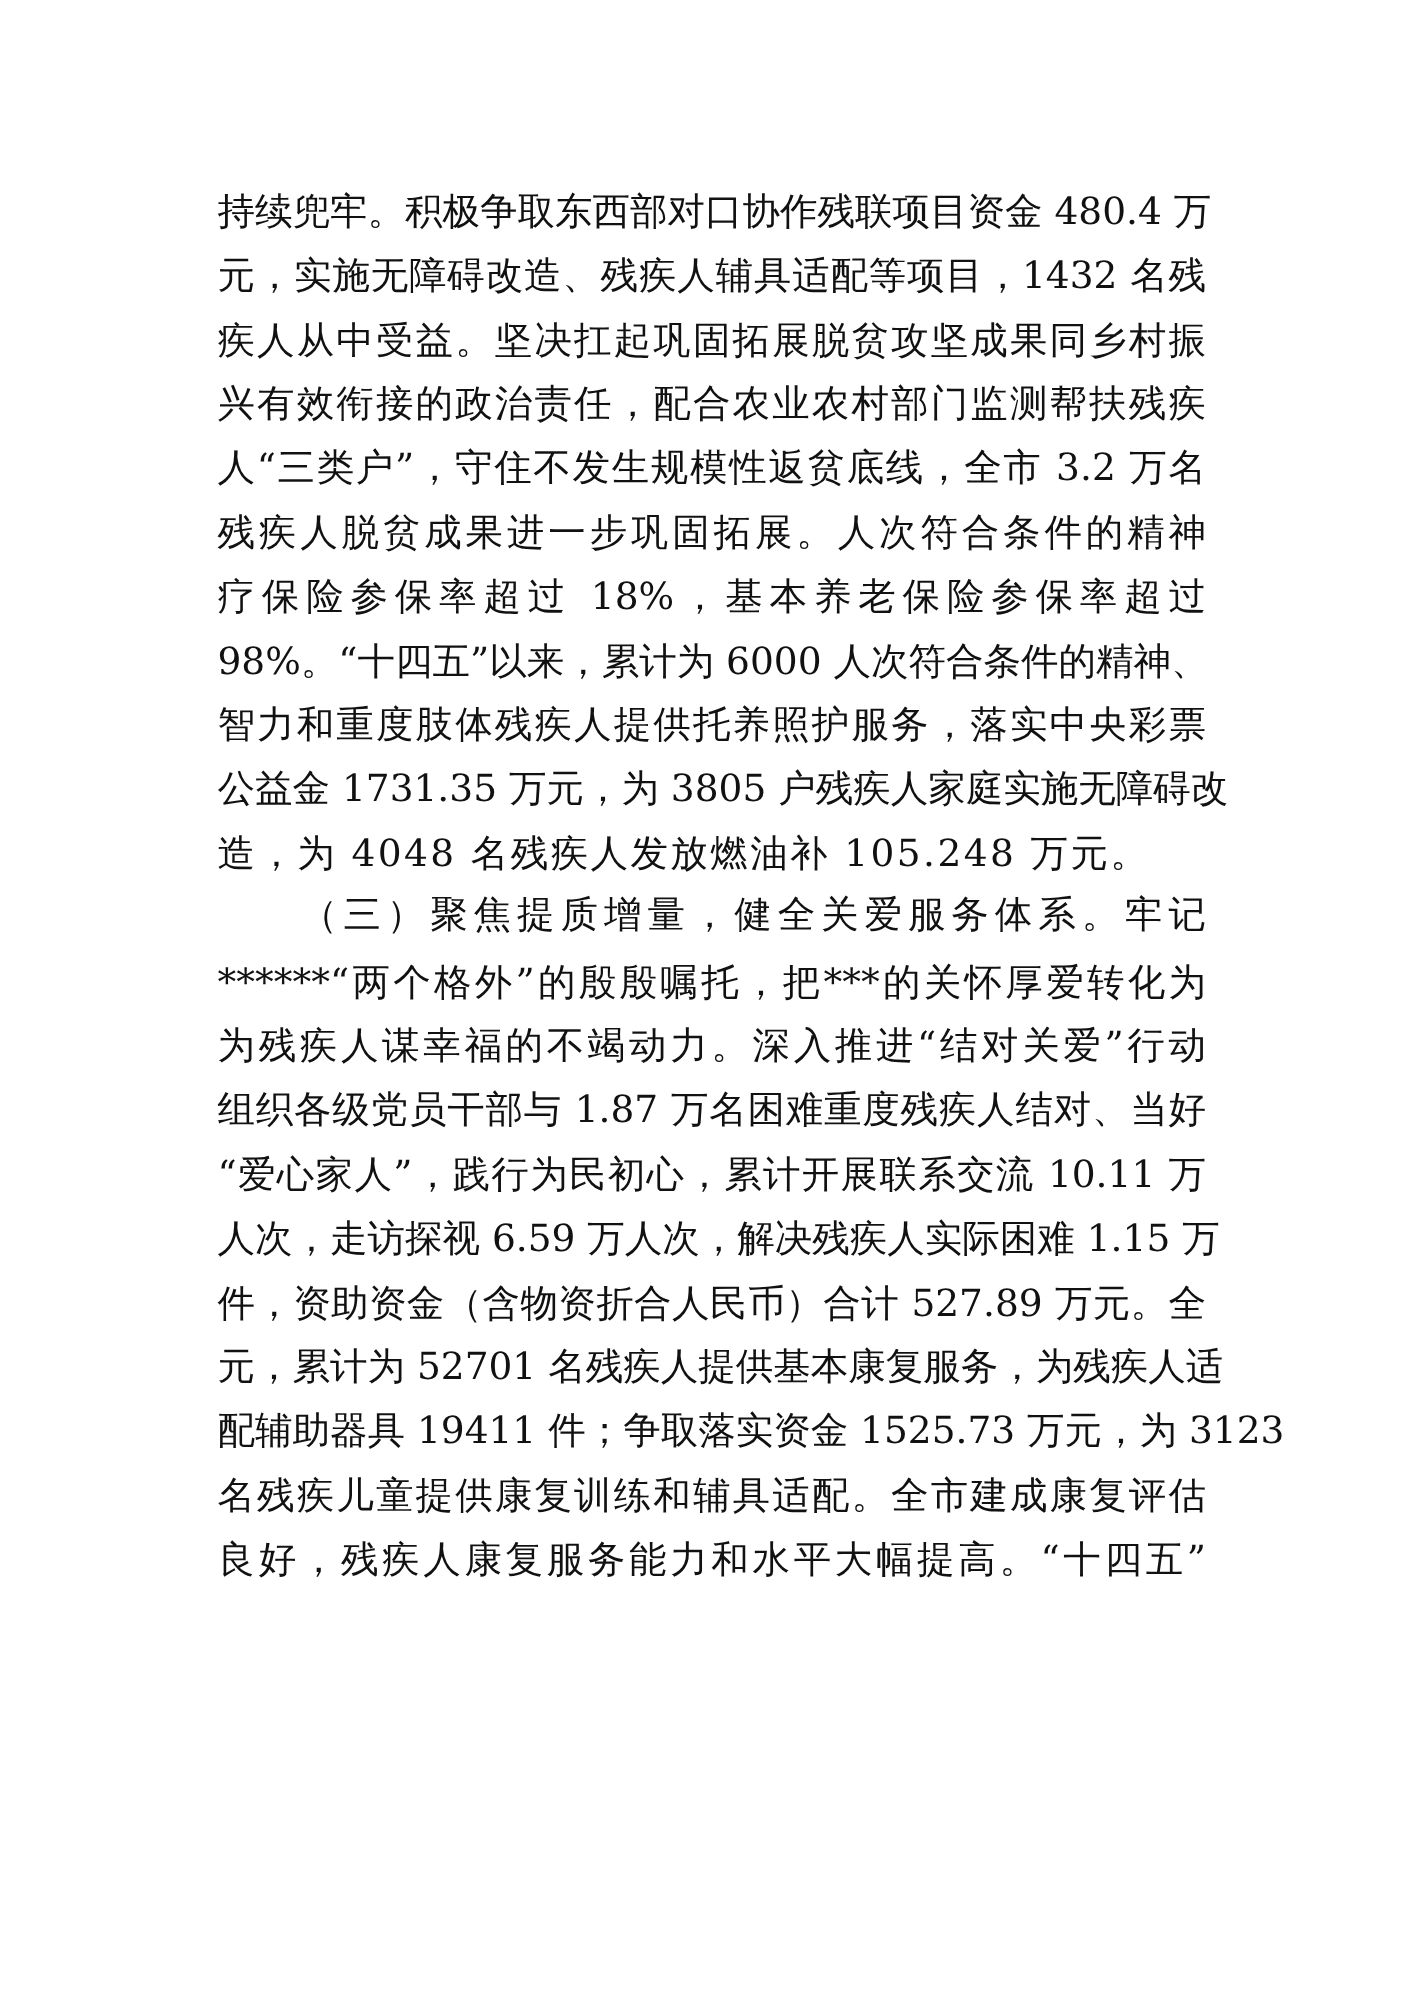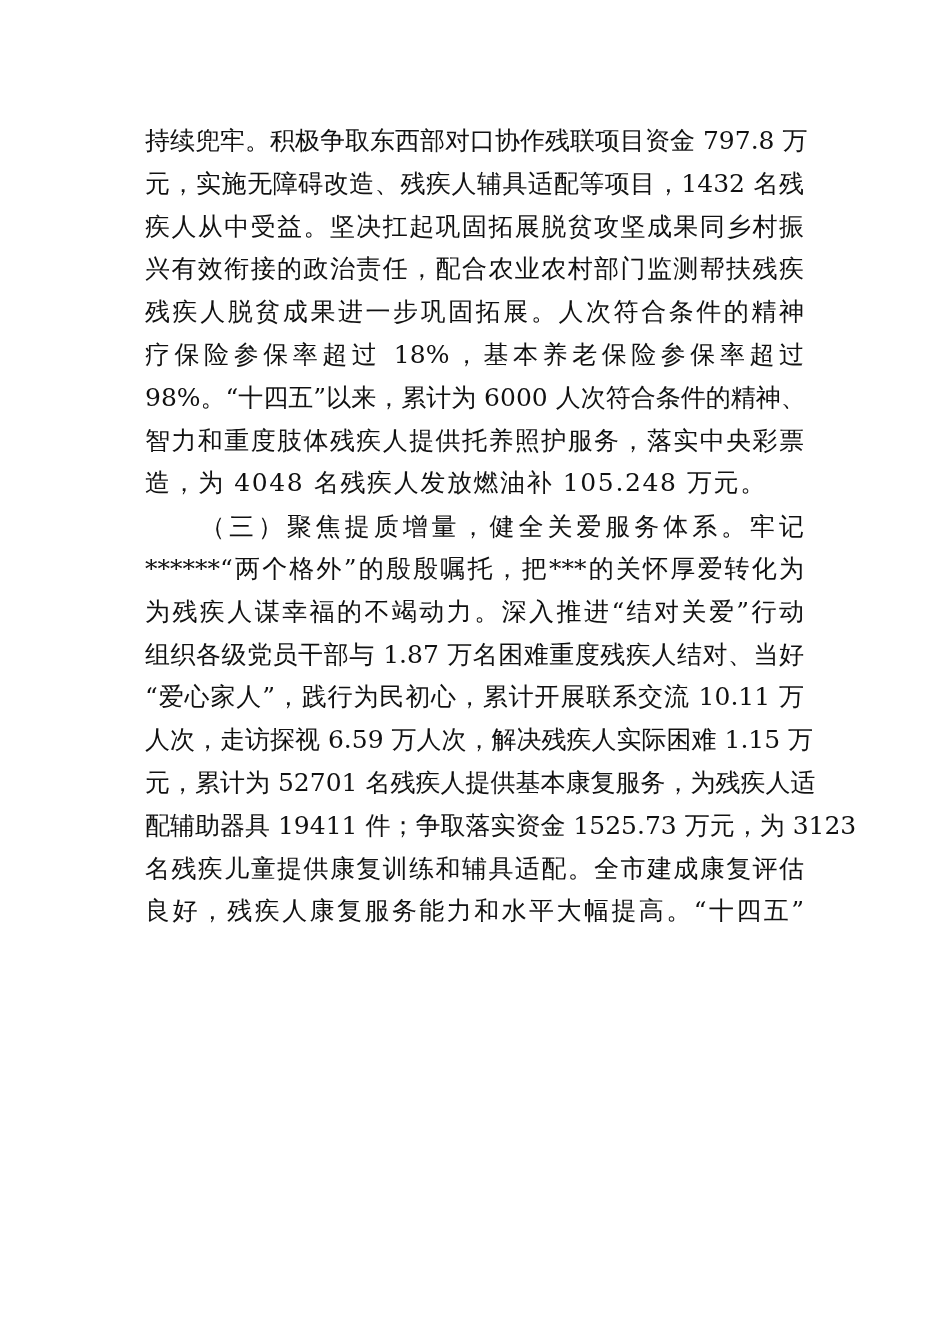--- a/index.html
+++ b/index.html
@@ -38,41 +38,44 @@
       text-align: justify;
       text-align-last: justify;
       letter-spacing: 0;
     }
     .line.last {
       text-align-last: left;
       letter-spacing: 1.6px;
     }
     .line.heading {
       padding-left: 55px;
-      font-family: Liberation Sans, sans-serif;
+      font-family: Liberation Mono, monospace;
     }
   </style>
 </head>
 <body>
 
 <div class="page">
   <div class="text-block">
-    <span class="line">持续兜牢。积极争取东西部对口协作残联项目资金 797.8 万</span>
+    <span class="line">持续兜牢。积极争取东西部对口协作残联项目资金 480.4 万</span>
     <span class="line">元，实施无障碍改造、残疾人辅具适配等项目，1432 名残</span>
     <span class="line">疾人从中受益。坚决扛起巩固拓展脱贫攻坚成果同乡村振</span>
     <span class="line">兴有效衔接的政治责任，配合农业农村部门监测帮扶残疾</span>
+    <span class="line">人“三类户”，守住不发生规模性返贫底线，全市 3.2 万名</span>
     <span class="line">残疾人脱贫成果进一步巩固拓展。人次符合条件的精神</span>
     <span class="line">疗保险参保率超过 18%，基本养老保险参保率超过</span>
     <span class="line">98%。“十四五”以来，累计为 6000 人次符合条件的精神、</span>
     <span class="line">智力和重度肢体残疾人提供托养照护服务，落实中央彩票</span>
+    <span class="line">公益金 1731.35 万元，为 3805 户残疾人家庭实施无障碍改</span>
     <span class="line last">造，为 4048 名残疾人发放燃油补 105.248 万元。</span>
     <span class="line heading">（三）聚焦提质增量，健全关爱服务体系。牢记</span>
     <span class="line">******“两个格外”的殷殷嘱托，把***的关怀厚爱转化为</span>
     <span class="line">为残疾人谋幸福的不竭动力。深入推进“结对关爱”行动</span>
     <span class="line">组织各级党员干部与 1.87 万名困难重度残疾人结对、当好</span>
     <span class="line">“爱心家人”，践行为民初心，累计开展联系交流 10.11 万</span>
     <span class="line">人次，走访探视 6.59 万人次，解决残疾人实际困难 1.15 万</span>
+    <span class="line">件，资助资金（含物资折合人民币）合计 527.89 万元。全</span>
     <span class="line">元，累计为 52701 名残疾人提供基本康复服务，为残疾人适</span>
     <span class="line">配辅助器具 19411 件；争取落实资金 1525.73 万元，为 3123</span>
     <span class="line">名残疾儿童提供康复训练和辅具适配。全市建成康复评估</span>
     <span class="line">良好，残疾人康复服务能力和水平大幅提高。“十四五”</span>
   </div>
 </div>
 
 </body></html>

